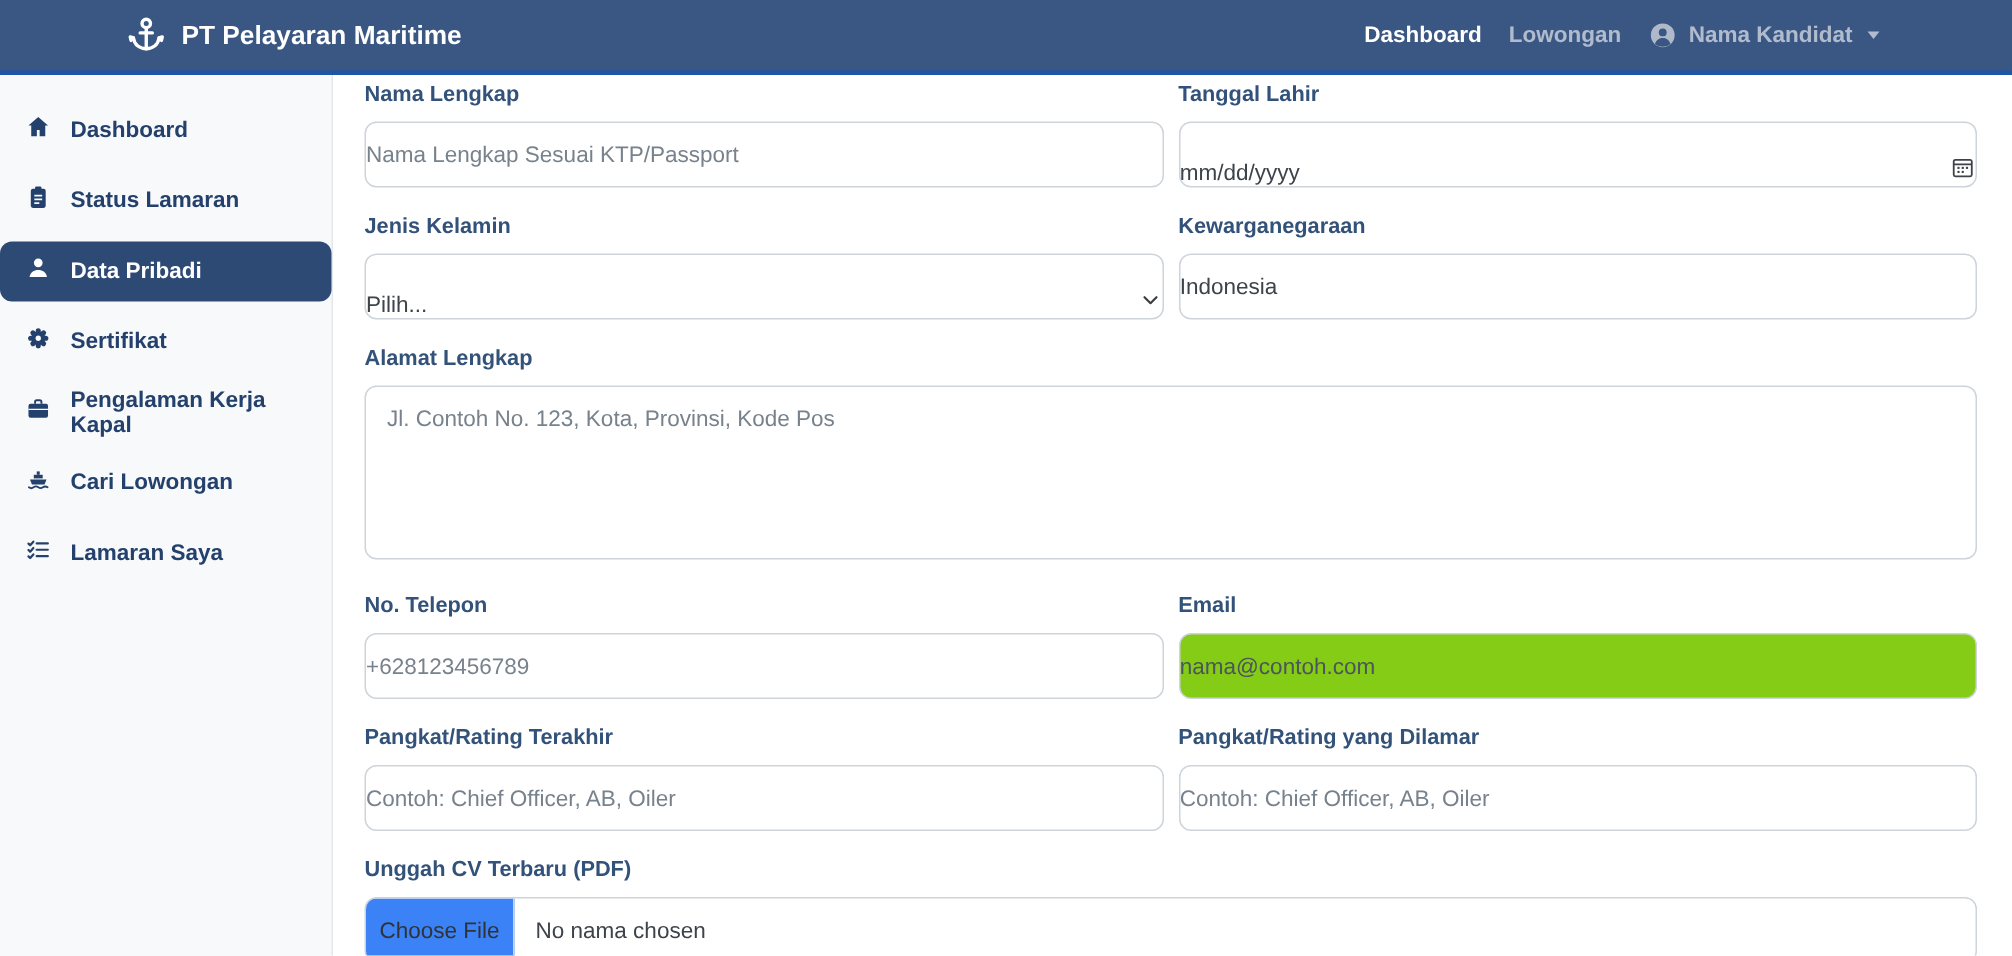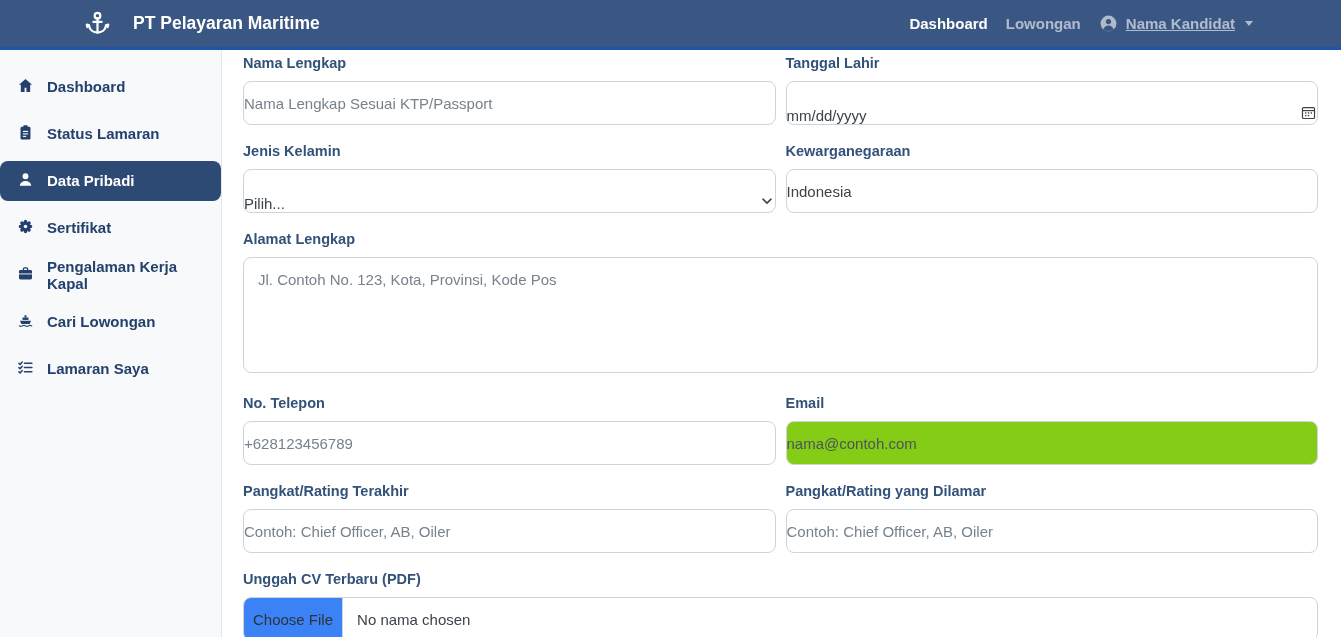--- a/index.html
+++ b/index.html
@@ -4,28 +4,28 @@
 <style>
   * { margin:0; padding:0; box-sizing:border-box; }
   html,body { width:1341px; height:637px; overflow:hidden; background:#fff;
     font-family:"Liberation Sans", sans-serif; }
 
   
   .navbar { position:fixed; top:0; left:0; right:0; height:50px; z-index:10;
     background:#3a5683; border-bottom:3px solid #1e55a8;
     display:flex; align-items:center; justify-content:space-between;
     padding:0 88px 0 84px; }
-  .brand { display:flex; align-items:center; gap:22px; color:#fff;
+  .brand { display:flex; align-items:center; gap:10px; color:#fff;
     font-weight:700; font-size:17.5px; cursor:pointer; }
   .brand svg { width:27px; height:27px; display:block; }
   .nav-right { display:flex; align-items:center; gap:18px; font-size:15px; font-weight:600; }
   .nav-link { color:rgba(255,255,255,.60); text-decoration:none; cursor:pointer; }
   .nav-link.active { color:#fff; }
   .user-menu { display:flex; align-items:center; gap:8px;
-    color:rgba(255,255,255,.60); cursor:pointer;text-decoration:underline; }
+    color:rgba(255,255,255,.60); cursor:pointer; }
   .user-menu svg { width:19px; height:19px; display:block; }
   .caret { width:0; height:0; border-left:4.5px solid transparent;
     border-right:4.5px solid transparent; border-top:5px solid rgba(255,255,255,.60);
     margin-left:2px; }
 
   
   .sidebar { position:fixed; top:50px; left:0; bottom:0; width:222px;
     background:#f8f9fa; border-right:1px solid #e4e7eb; padding-top:13px; }
   .side-item { display:flex; align-items:center; gap:13px; height:47px;
     padding:0 17px; color:#24416d; font-size:15px; font-weight:600; cursor:pointer; }

